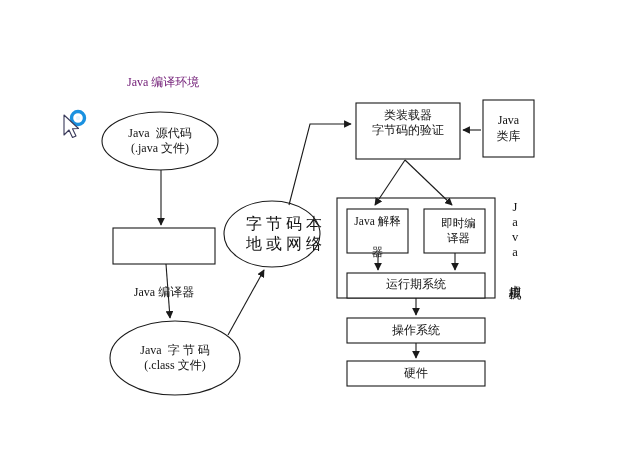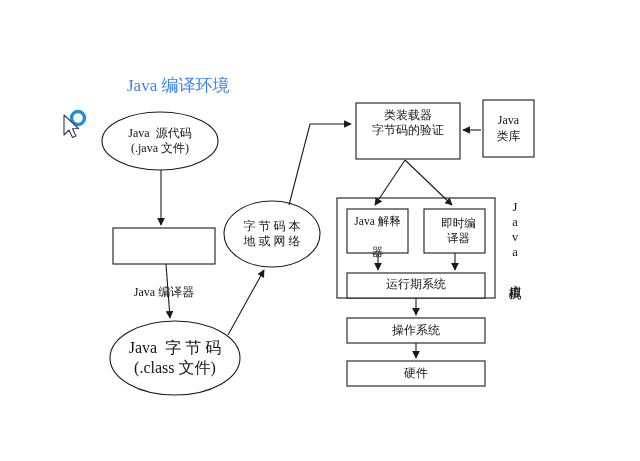--- a/index.html
+++ b/index.html
@@ -33,22 +33,22 @@
     justify-content: center;
     text-align: center;
     color: #141414;
     font-family: "Liberation Serif", "DejaVu Serif", serif;
     line-height: 1.28;
     pointer-events: none;
     white-space: pre;
   }
   .section-title {
     position: absolute;
-    color: #3b82f6;
-    font-size: 17px;
+    color: #701a75;
+    font-size: 12px;
     font-family: "Liberation Serif", "DejaVu Serif", serif;
     white-space: nowrap;
   }
   .vertical-label {
     position: absolute;
     color: #141414;
     font-size: 12.5px;
     font-family: "Liberation Serif", "DejaVu Serif", serif;
     writing-mode: vertical-rl;
     text-orientation: upright;
@@ -126,26 +126,26 @@
 
   <div class="node-text" style="left:102px; top:112px; width:116px; height:58px; font-size:12px;">
     <span class="t-line">Java  源代码</span>
     <span class="t-line">(.java 文件)</span>
   </div>
 
   <div class="node-text" style="left:113px; top:228px; width:102px; height:52px; font-size:12px;margin-top:39px;">
     <span class="t-line">Java 编译器</span>
   </div>
 
-  <div class="node-text" style="left:110px; top:321px; width:130px; height:74px; font-size:16px;">
+  <div class="node-text" style="left:110px; top:321px; width:130px; height:74px; font-size:12px;">
     <span class="t-line">Java  字 节 码</span>
     <span class="t-line">(.class 文件)</span>
   </div>
 
-  <div class="node-text" style="left:224px; top:201px; width:96px; height:66px; font-size:12px;">
+  <div class="node-text" style="left:236px; top:201px; width:96px; height:66px; font-size:16px;">
     <span class="t-line">字 节 码 本</span>
     <span class="t-line">地 或 网 络</span>
   </div>
 
   <div class="node-text" style="left:356px; top:103px; width:104px; height:40px; font-size:12px;">
     <span class="t-line">类装载器</span>
     <span class="t-line">字节码的验证</span>
   </div>
 
   <div class="node-text" style="left:483px; top:100px; width:51px; height:57px; font-size:12px;">

